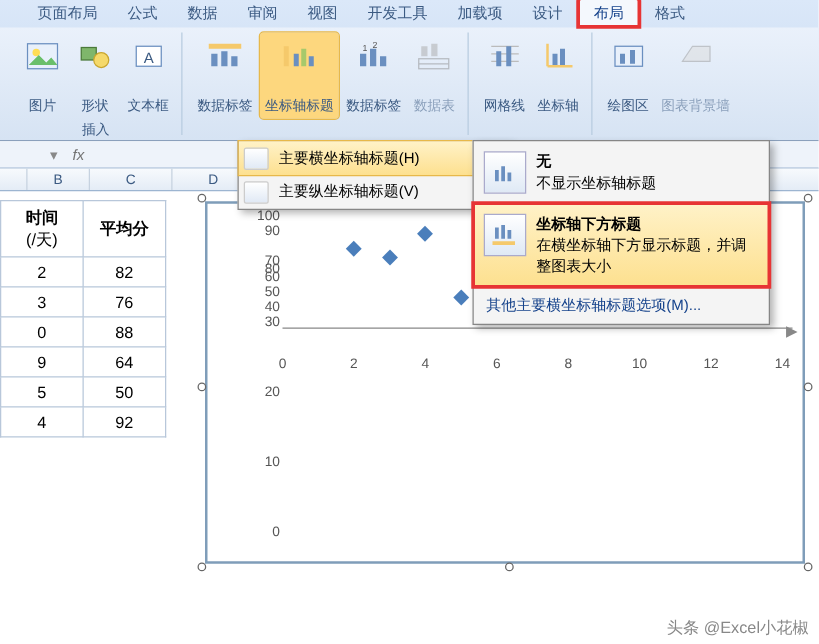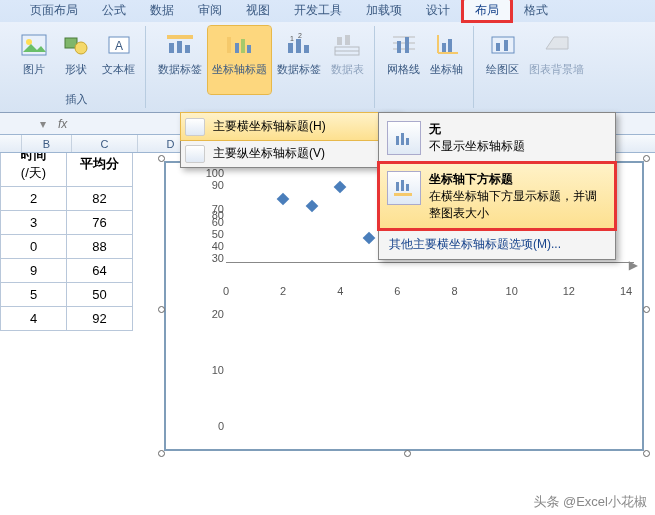--- a/index.html
+++ b/index.html
@@ -9,43 +9,43 @@
 .tab{padding:3px 12px;color:#3b5a82;cursor:pointer;font-size:12px}
 .tab.active{background:#f4f8fd;border:1px solid #8ba0bc;border-bottom:none;border-radius:3px 3px 0 0;color:#15428b}
 .tab.hl{outline:3px solid #e73434;outline-offset:-2px}
 .toolbar{background:linear-gradient(#eaf1fb,#d6e3f3);height:90px;display:flex;padding:4px 8px;gap:2px}
 .group{display:flex;flex-direction:column;align-items:center;border-right:1px solid #b8cce0;padding:0 6px}
 .grp-btns{display:flex;gap:2px;flex:1}
 .btn{display:flex;flex-direction:column;align-items:center;justify-content:flex-start;padding:3px 4px;border-radius:3px;cursor:pointer;min-width:36px}
 .btn.hl{outline:3px solid #e73434;background:#fde7a3}
 .btn.active{background:#fdd77e;outline:1px solid #e7b84a}
 .ico{width:32px;height:32px;display:flex;align-items:center;justify-content:center}
-.lbl{font-size:11px;color:#3b5a82;text-align:right;line-height:1.2;margin-top:2px}
+.lbl{font-size:11px;color:#3b5a82;text-align:right;line-height:1.2;margin-top:18px}
 .grp-name{font-size:11px;color:#3b5a82;padding:1px 0}
 .fxbar{height:22px;background:#eef3fa;border-bottom:1px solid #9db5d1;display:flex;align-items:center;padding:0 40px;gap:12px}
 .fx{font-style:italic;color:#737373}
 .sheet{display:flex;position:relative;height:calc(100% - 134px);background:#fff}
 .colhdr{display:flex;position:absolute;left:0;top:0;right:0;height:18px;background:linear-gradient(#f7fafd,#e4ecf6);border-bottom:1px solid #9db5d1}
 .ch{flex:0 0 66px;border-right:1px solid #c6d2e0;text-align:center;font-size:11px;color:#3b5a82;line-height:18px}
-.tblwrap{margin-top:6px}
+.tblwrap{margin-top:25px}
 table{border-collapse:collapse}
 td{border:1px solid #b8c7da;padding:4px 6px;text-align:center;font-size:13px;height:24px;width:66px;background:#fff}
 td.h{font-weight:bold;background:#fff}
 .chartbox{position:absolute;left:164px;top:26px;width:480px;height:290px;border:2px solid #7f9db9;background:#fff}
 .handles{position:absolute;inset:-4px}
 .hdl{position:absolute;width:7px;height:7px;background:#fff;border:1px solid #666;border-radius:50%}
 .plot{position:absolute;left:60px;top:14px;right:18px;bottom:18px}
 .yax{position:absolute;left:36px;top:10px;bottom:18px;width:22px;text-align:right;font-size:11px;color:#555}
 .yax div{position:absolute;right:0;transform:translateY(-50%)}
 .xax{position:absolute;left:60px;right:18px;top:100px;height:14px;font-size:11px;color:#555}
 .xax span{position:absolute;transform:translateX(-50%)}
 .axisline{position:absolute;background:#888}
 .pt{position:absolute;width:9px;height:9px;background:#4a7ebb;transform:translate(-50%,-50%) rotate(45deg)}
 .menu{position:absolute;background:#f4f4f4;border:1px solid #868686;box-shadow:3px 3px 6px rgba(0,0,0,.3);z-index:100}
-.menu1{left:180px;top:112px;width:220px}
+.menu1{left:190px;top:112px;width:220px}
 .mi{display:flex;align-items:center;padding:5px 10px 5px 32px;position:relative;font-size:12px}
 .mi .mico{position:absolute;left:4px;width:20px;height:18px;border:1px solid #ccc;background:linear-gradient(#fff,#e0e9f5);border-radius:2px}
 .mi.hl{background:linear-gradient(#fff2c8,#fde08f);outline:1px solid #e7b84a}
 .mi .arr{margin-left:auto;font-size:10px}
 .menu2{left:378px;top:112px;width:238px}
 .m2i{display:flex;padding:8px;gap:8px;align-items:flex-start}
 .m2i .bico{width:34px;height:34px;background:linear-gradient(#fff,#dfe9f5);border:1px solid #aac;flex:0 0 34px;display:flex;align-items:center;justify-content:center}
 .m2i.hl{background:linear-gradient(#fff2c8,#fde08f);outline:3px solid #e73434;outline-offset:-1px}
 .m2t{font-size:12px;line-height:1.4}
 .m2t b{display:block}

